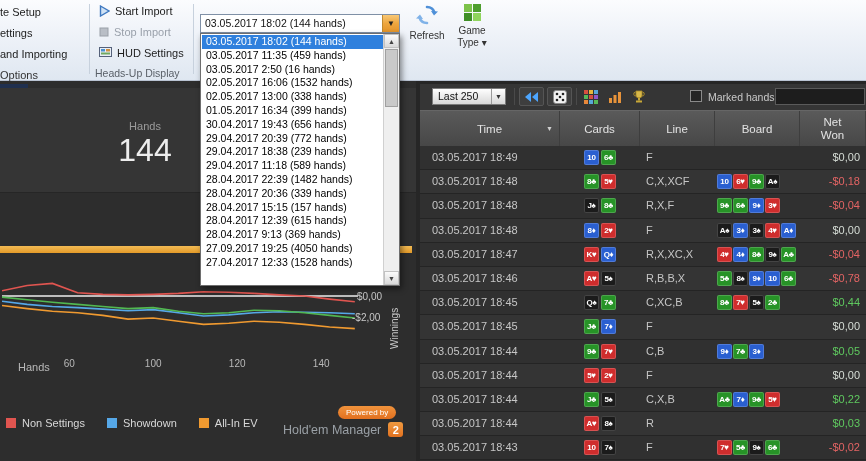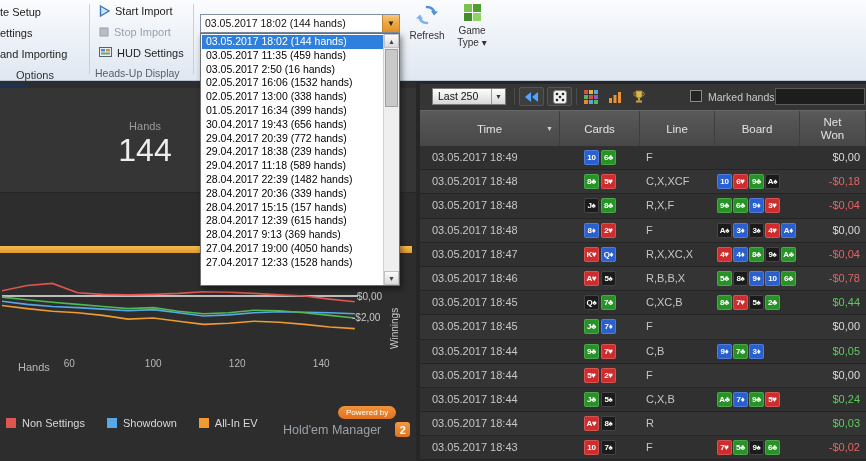--- a/index.html
+++ b/index.html
@@ -3,21 +3,21 @@
 <meta charset="utf-8">
 <style>
   html,body{margin:0;padding:0;}
   body{width:866px;height:461px;position:relative;overflow:hidden;background:#262626;
        font-family:"Liberation Sans",sans-serif;}
   
   .ribbon{position:absolute;left:0;top:0;width:866px;height:80px;
     background:linear-gradient(180deg,#fbfcfe,#eef2f8 45%,#dfe7f1);border-bottom:1px solid #b9c3d2;}
   .menu{position:absolute;left:0;top:2px;}
   .menu-item{font-size:11px;color:#1d1d1d;line-height:21px;height:21px;white-space:nowrap;}
-  .menu-item.opt{padding-left:16px;color:#333;}
+  .menu-item.opt{padding-left:0;color:#333;}
   .vsep{position:absolute;top:4px;width:1px;height:70px;background:#c7d1dd;}
   .ribbon-row{position:absolute;display:flex;align-items:center;gap:5px;font-size:11px;color:#1d1d1d;white-space:nowrap;}
   .dim{color:#9aa1ab;}
   .grouplabel{position:absolute;font-size:10.5px;color:#5a6068;white-space:nowrap;}
   .session-label{position:absolute;left:200px;top:18px;font-size:11px;color:#1d1d1d;font-weight:bold;}
   .combo{position:absolute;left:200px;top:14px;width:200px;height:19px;background:#fff;
     border:1px solid #7f90a6;box-sizing:border-box;}
   .combo-text{position:absolute;left:4px;top:0;line-height:17px;font-size:10.5px;color:#111;white-space:nowrap;}
   .combo-btn{position:absolute;right:0;top:0;width:17px;height:17px;text-align:center;line-height:17px;
     font-size:8px;color:#222;background:linear-gradient(180deg,#f8c876,#eda63f 50%,#e3942a);border-left:1px solid #c08a30;box-sizing:border-box;}
@@ -46,21 +46,21 @@
   .ywin{position:absolute;left:389px;top:202px;height:66px;font-size:10px;color:#c8c8c8;
     writing-mode:vertical-rl;transform:rotate(180deg);}
   .xticks{position:absolute;left:0;top:277px;width:400px;height:14px;}
   .xtick{position:absolute;width:24px;text-align:center;font-size:10px;color:#b8b8b8;}
   .xaxis-name{position:absolute;left:18px;top:280px;font-size:11px;color:#b8b8b8;}
   .legend{position:absolute;left:6px;top:336px;display:flex;gap:22px;align-items:center;}
   .legend-item{display:flex;align-items:center;gap:6px;font-size:11px;color:#d8d8d8;}
   .legend-swatch{width:10px;height:10px;display:inline-block;}
   .powered-badge{position:absolute;left:338px;top:325px;padding:2px 8px;border-radius:8px;font-size:8px;color:#fff;
     background:linear-gradient(180deg,#f0933c,#e2701f);}
-  .brand-row{position:absolute;left:283px;top:341px;display:flex;align-items:center;gap:14px;
+  .brand-row{position:absolute;left:283px;top:341px;display:flex;align-items:center;gap:7px;
     font-size:12.5px;color:#9aa0a6;}
   .brand-badge{width:15px;height:15px;border-radius:3px;background:linear-gradient(180deg,#f09a40,#e2711f);
     color:#fff;font-size:11px;font-weight:bold;display:flex;align-items:center;justify-content:center;}
   
   .right-panel{position:absolute;left:420px;top:84px;width:446px;height:377px;background:#2b2b2b;}
   .rtoolbar{position:absolute;left:0;top:0;width:446px;height:26px;background:#353535;border-bottom:1px solid #242424;padding-left:24px;}
   .tool-combo{position:absolute;left:12px;top:4px;width:74px;height:17px;box-sizing:border-box;
     background:linear-gradient(180deg,#fefefe,#d8d8d8);border:1px solid #7a7a7a;}
   .tool-combo-text{position:absolute;left:5px;top:0;line-height:15px;font-size:10.5px;color:#111;}
   .tool-combo-btn{position:absolute;right:0;top:0;width:13px;height:15px;border-left:1px solid #9a9a9a;
@@ -427,21 +427,21 @@
           <span class="chip" style="background: rgb(39, 147, 39);">J♣</span>
           <span class="chip" style="background: rgb(27, 27, 27);">5♠</span>
         </div>
         <div class="cell-line">C,X,B</div>
         <div class="cell-board">
           <span class="chip" style="background: rgb(39, 147, 39);">A♣</span>
           <span class="chip" style="background: rgb(42, 95, 208);">7♦</span>
           <span class="chip" style="background: rgb(39, 147, 39);">9♣</span>
           <span class="chip" style="background: rgb(207, 45, 45);">5♥</span>
         </div>
-        <div class="cell-net" style="color: rgb(95, 201, 95);">$0,24</div>
+        <div class="cell-net" style="color: rgb(95, 201, 95);">$0,22</div>
       </div>
       <div class="trow alt">
         <div class="cell-time">03.05.2017 18:44</div>
         <div class="cell-cards">
           <span class="chip" style="background: rgb(207, 45, 45);">A♥</span>
           <span class="chip" style="background: rgb(27, 27, 27);">8♠</span>
         </div>
         <div class="cell-line">R</div>
         <div class="cell-board"></div>
         <div class="cell-net" style="color: rgb(95, 201, 95);">$0,03</div>
@@ -474,21 +474,21 @@
       <div class="dd-item">01.05.2017 16:34 (399 hands)</div>
       <div class="dd-item">30.04.2017 19:43 (656 hands)</div>
       <div class="dd-item">29.04.2017 20:39 (772 hands)</div>
       <div class="dd-item">29.04.2017 18:38 (239 hands)</div>
       <div class="dd-item">29.04.2017 11:18 (589 hands)</div>
       <div class="dd-item">28.04.2017 22:39 (1482 hands)</div>
       <div class="dd-item">28.04.2017 20:36 (339 hands)</div>
       <div class="dd-item">28.04.2017 15:15 (157 hands)</div>
       <div class="dd-item">28.04.2017 12:39 (615 hands)</div>
       <div class="dd-item">28.04.2017 9:13 (369 hands)</div>
-      <div class="dd-item">27.04.2017 19:00 (4050 hands)</div>
+      <div class="dd-item">27.09.2017 19:25 (4050 hands)</div>
       <div class="dd-item">27.04.2017 12:33 (1528 hands)</div>
     </div>
   <div class="dd-scroll">
     <div class="dd-arrow" style="top:0">▲</div>
     <div class="dd-thumb"></div>
     <div class="dd-arrow" style="bottom:0">▼</div>
   </div>
 </div>
 
 </body></html>

